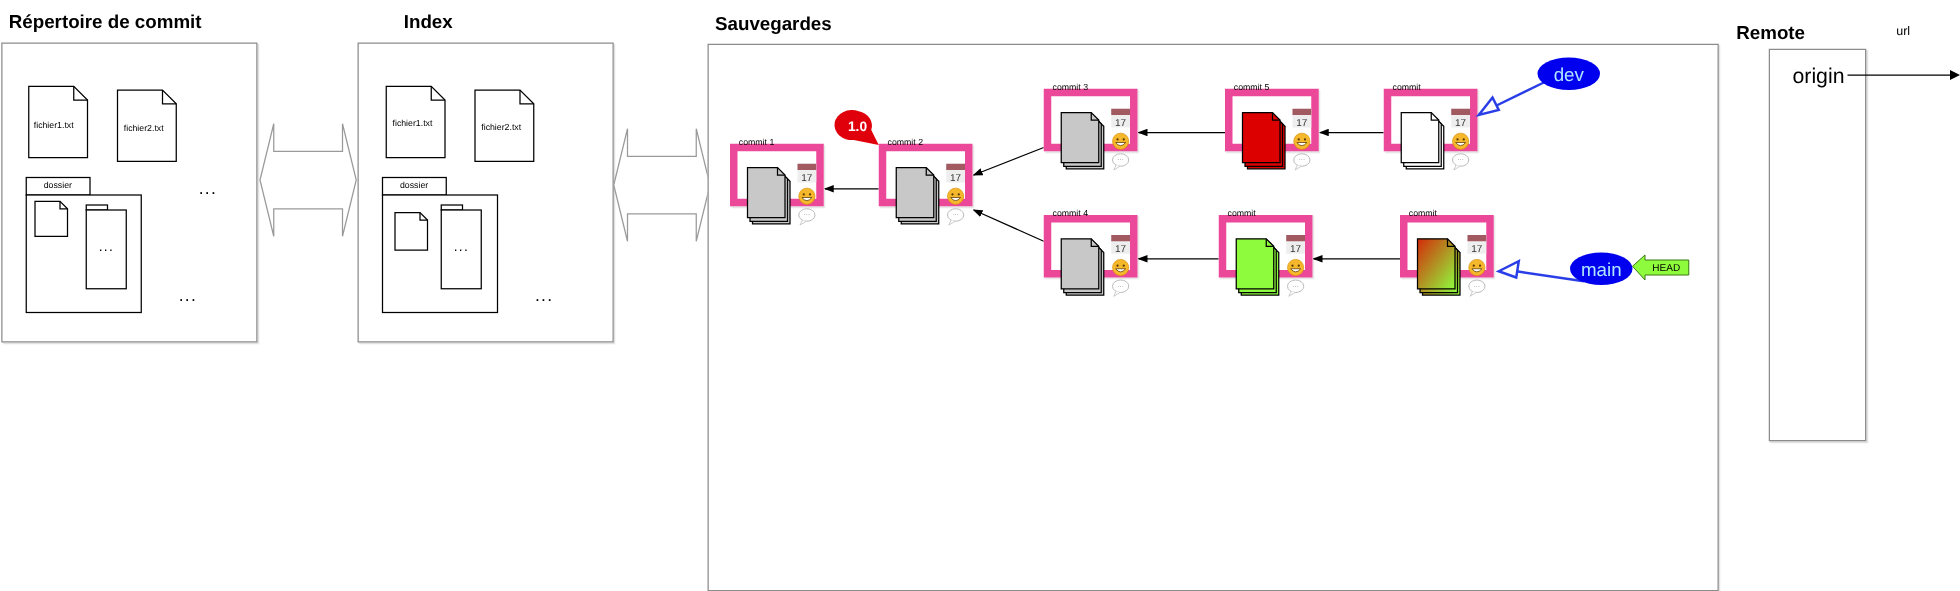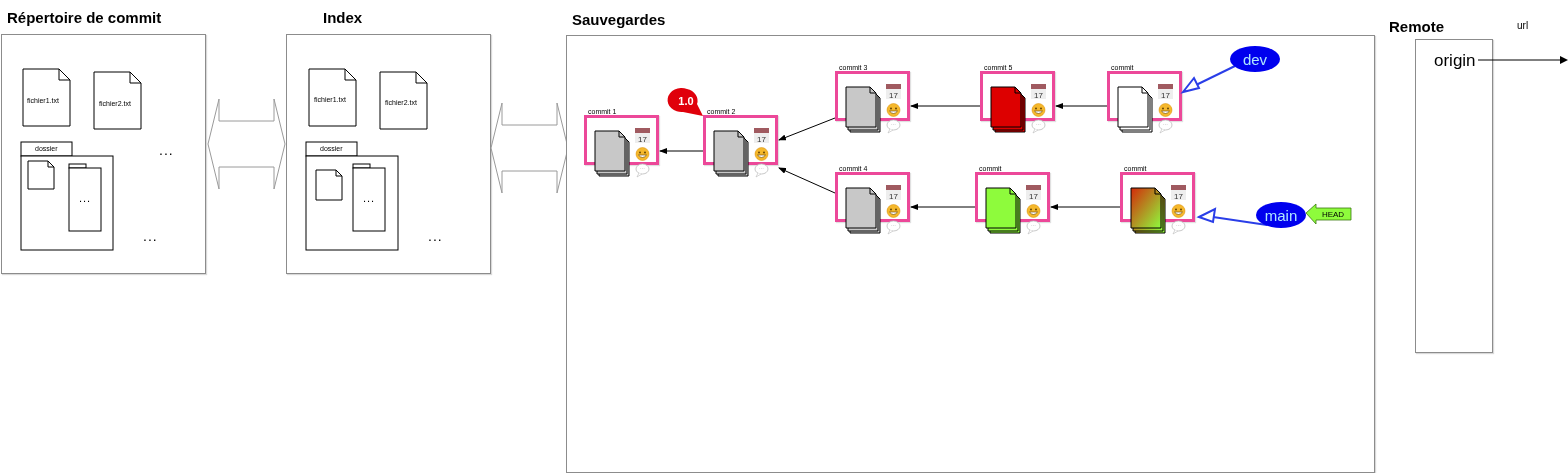--- a/index.html
+++ b/index.html
@@ -4,21 +4,21 @@
 <style>
   html, body { margin:0; padding:0; background:#ffffff; }
   body { width:1568px; height:473px; position:relative; overflow:hidden;
          font-family:"Liberation Sans", sans-serif; color:#000; }
   .abs { position:absolute; }
   .section-title { position:absolute; font-weight:bold; font-size:15px; white-space:nowrap; }
   .panel { position:absolute; border:1px solid #8c8c8c; background:#fff;
            box-shadow:1px 1px 1px rgba(0,0,0,0.15); box-sizing:border-box; }
   .small-label { position:absolute; font-size:7px; white-space:nowrap; }
   .dots { position:absolute; font-size:14px; letter-spacing:1px; }
-  .commit { position:absolute; width:75px; height:50px; border:3px solid #ec4899;
+  .commit { position:absolute; width:75px; height:50px; border:6px solid #ec4899;
             background:#fff; box-sizing:border-box; box-shadow:1px 1px 1px rgba(0,0,0,0.12); }
   .commit-label { position:absolute; top:-10px; left:1px; font-size:7px; white-space:nowrap; }
   svg { position:absolute; overflow:visible; }
 </style>
 </head>
 <body>
 
 <div class="section-title" style="left:7px;top:9px;">Répertoire de commit</div>
 <div class="panel" style="left:1px;top:34px;width:205px;height:240px;">
   <svg style="left:0;top:0;" width="205" height="240">

